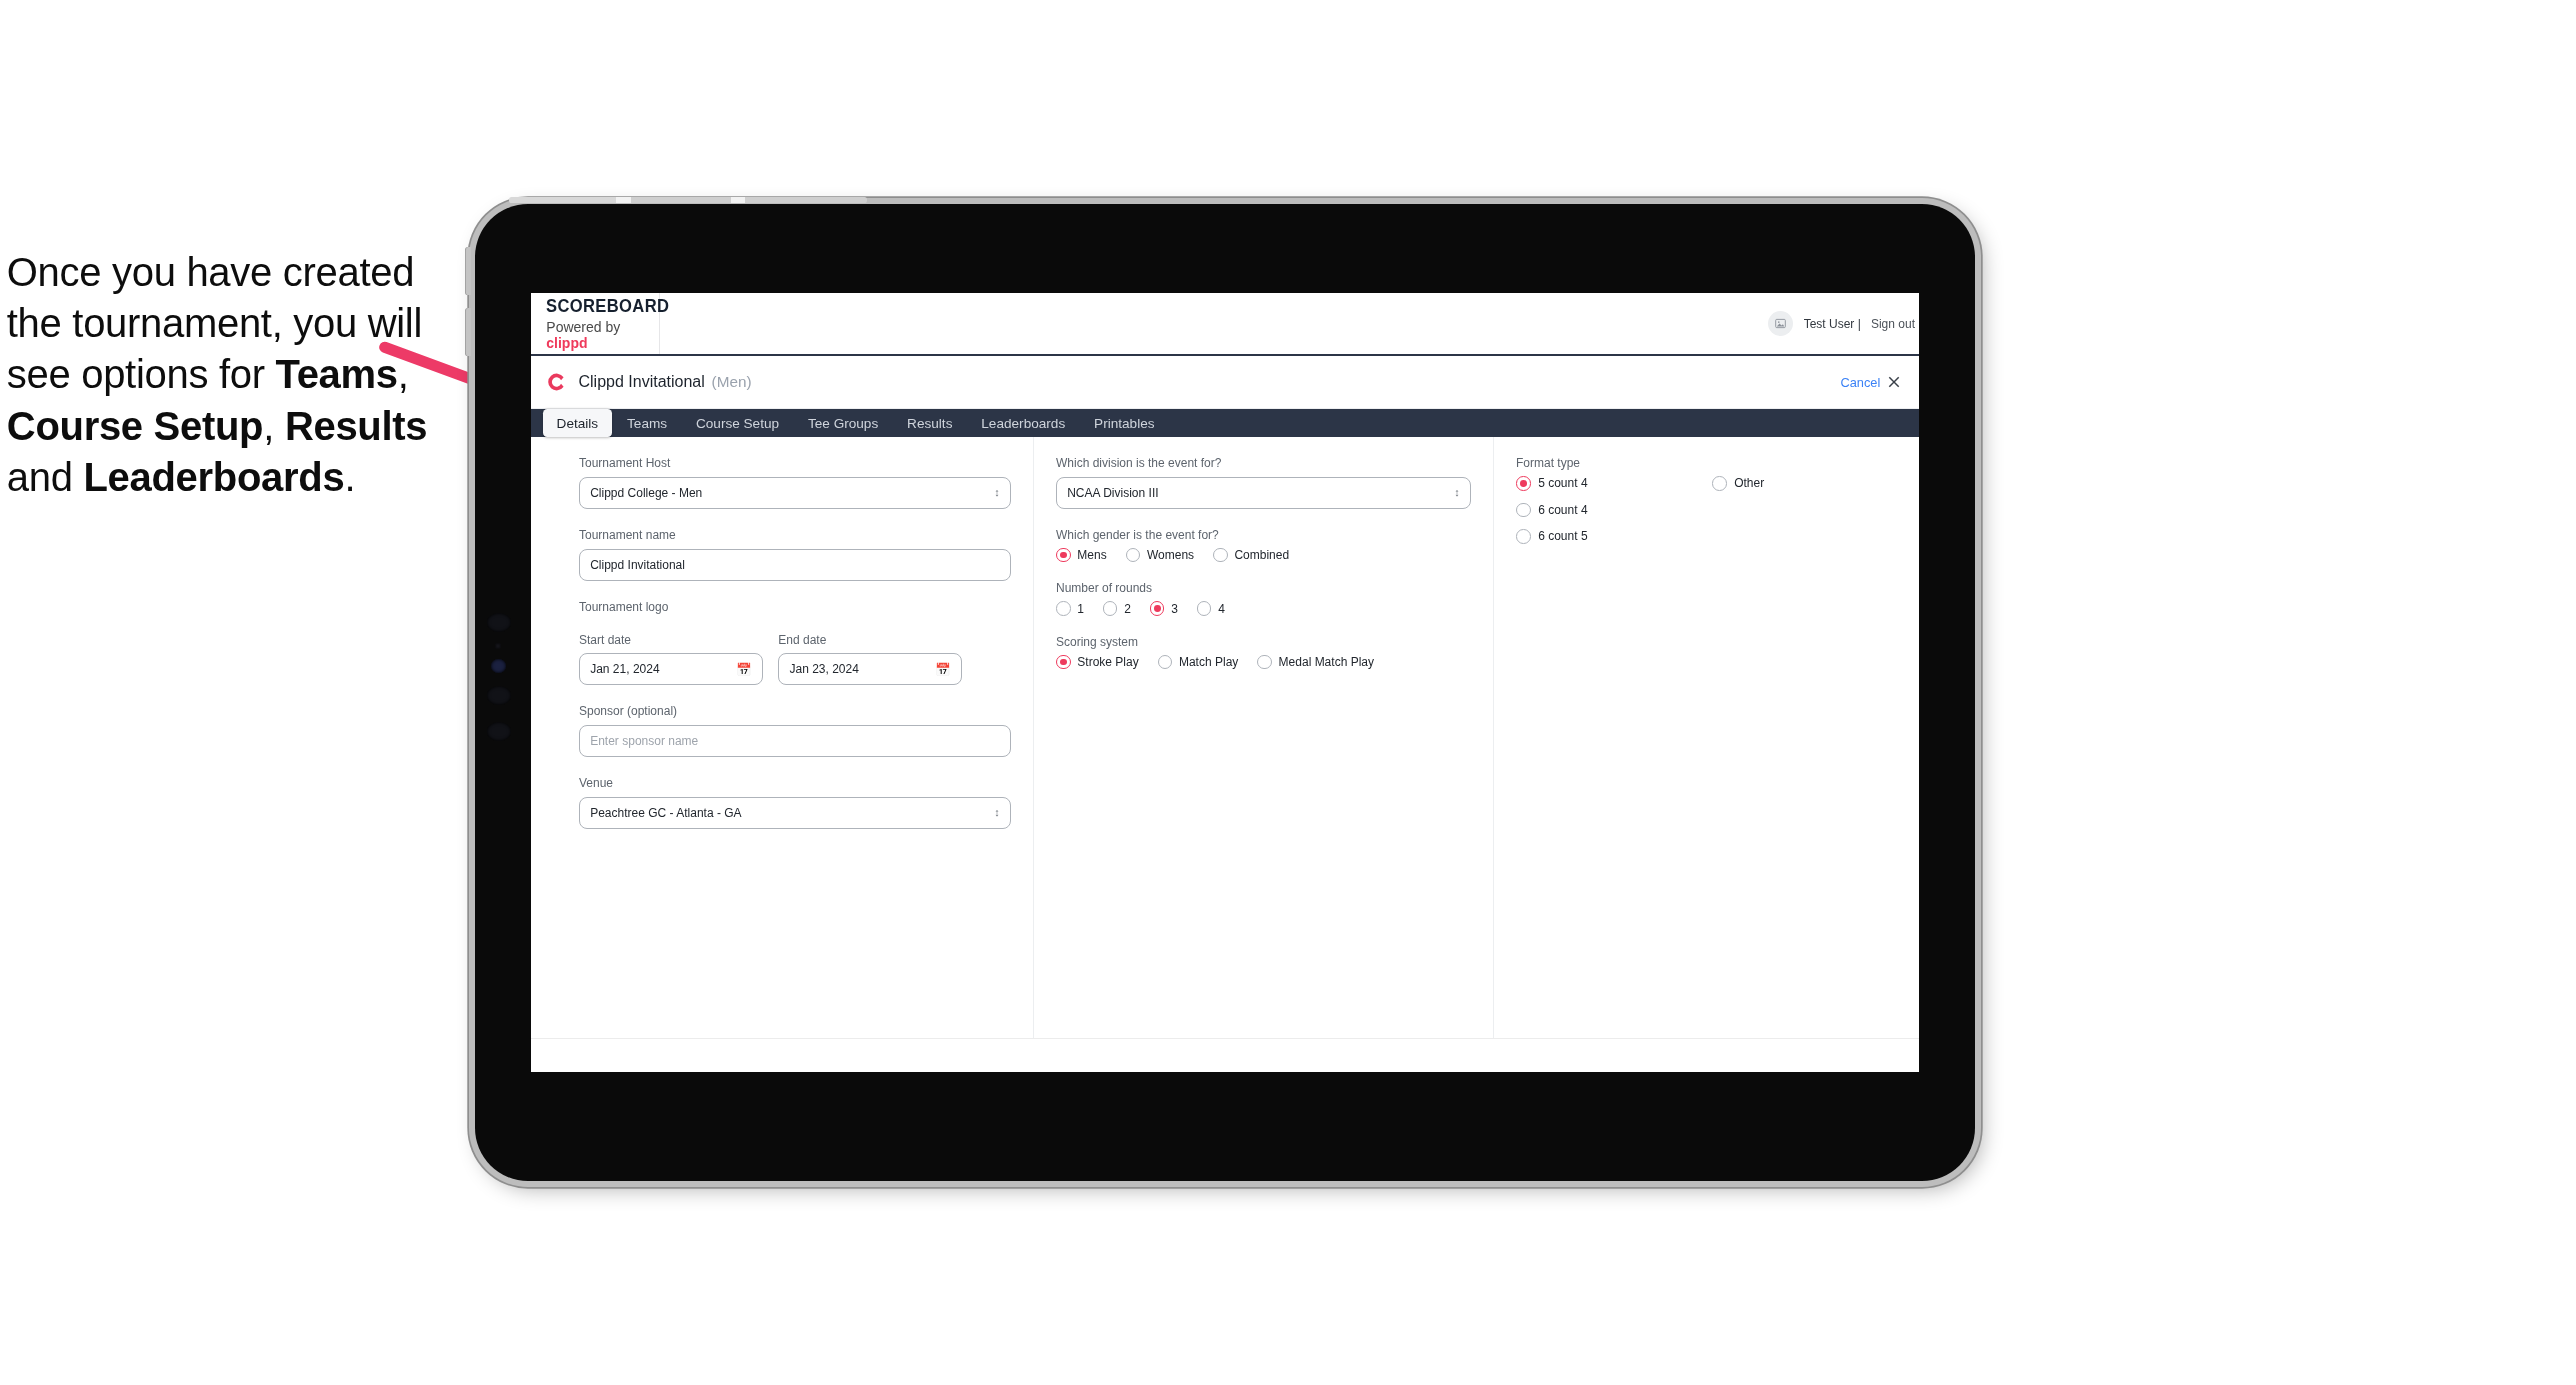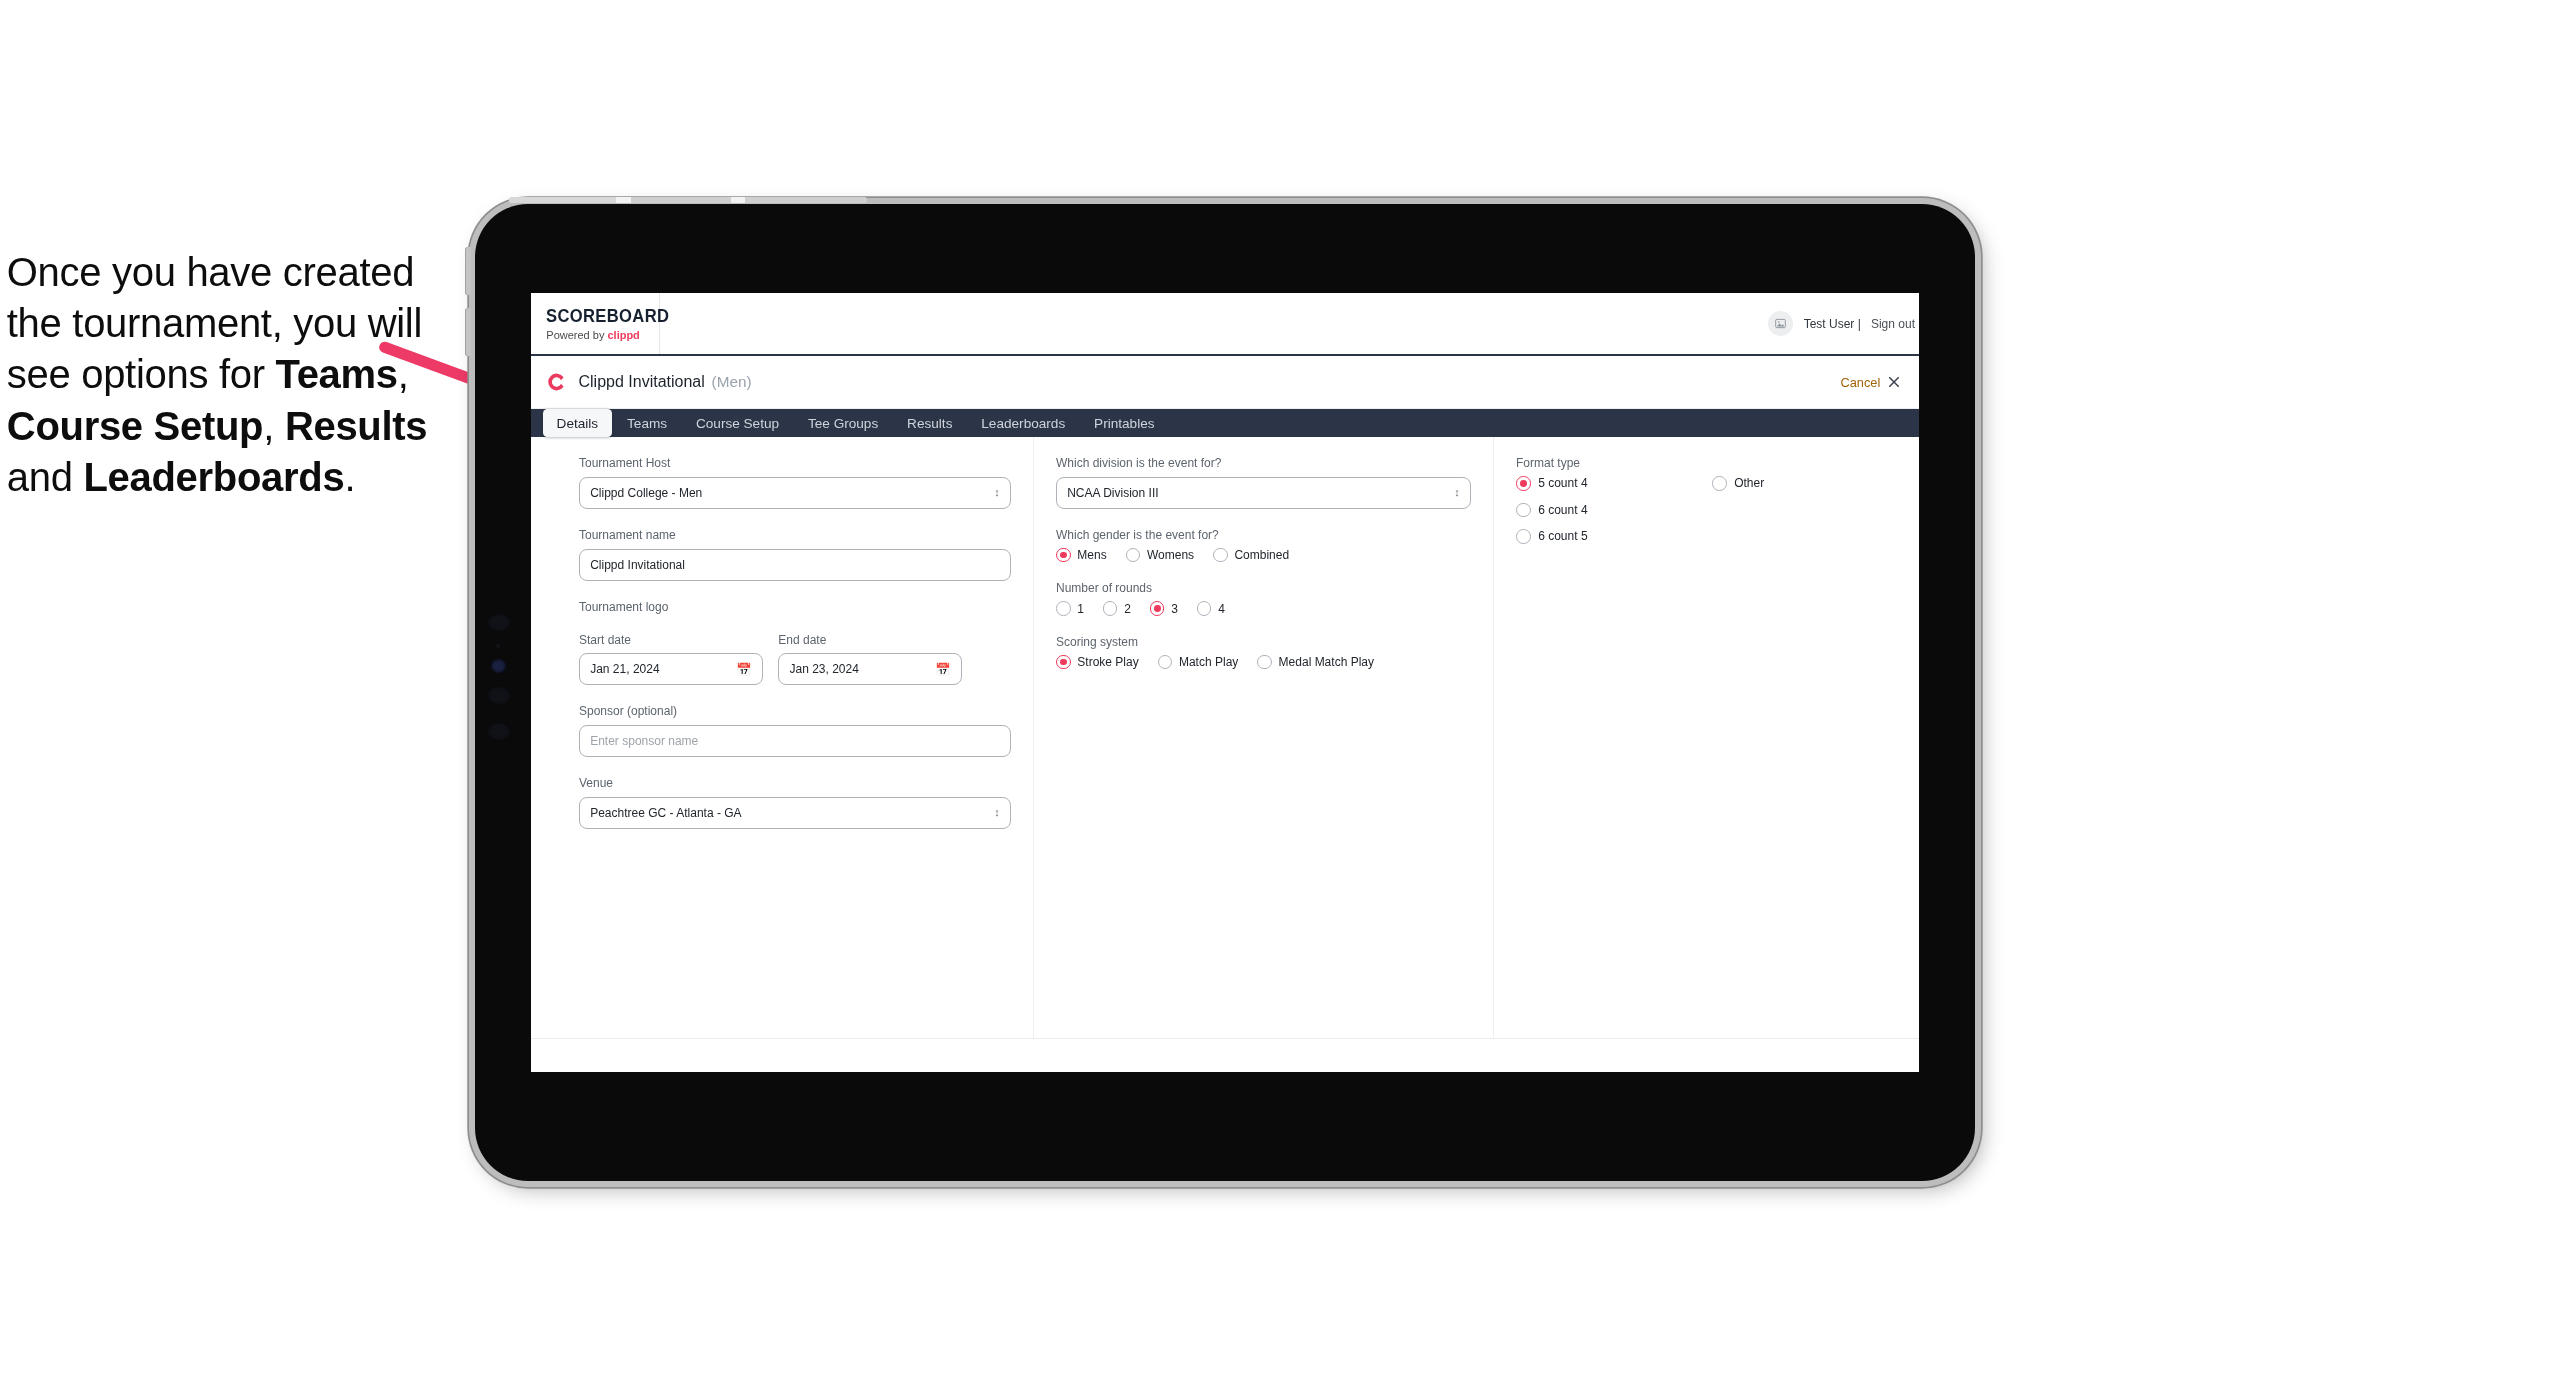--- a/index.html
+++ b/index.html
@@ -74,21 +74,21 @@
   }
   .brand {
     width: 129px; display: flex; flex-direction: column; justify-content: center;
     padding-left: 15.3px; border-right: 0.9px solid #e6e6e8;
   }
   .brand-title {
     font-size: 18px; font-weight: 800; letter-spacing: 0.4px; color: #16202e;
     font-family: "Liberation Sans", sans-serif;
     transform: scaleX(0.92); transform-origin: left center;
   }
-  .brand-sub { font-size: 11px; color: #4a4a4a; margin-top: 2.6px; }
+  .brand-sub { font-size: 14px; color: #4a4a4a; margin-top: 2.6px; }
   .brand-sub .clippd { color: #ef3b5c; font-weight: 700; }
 
   .nav-tabs { display: flex; align-items: stretch; }
   .nav-tab {
     display: flex; align-items: center; padding: 0 22px;
     font-size: 14.5px; letter-spacing: 0.5px; color: #20293a;
     border-right: 0.9px solid #e6e6e8; cursor: pointer;
   }
   .nav-tab.active { box-shadow: inset 0 -3.4px 0 #2c3547; font-weight: 400; }
 
@@ -108,21 +108,21 @@
     height: 53px; display: flex; align-items: center;
     padding: 0 19px 0 15.3px; background: #fff;
     border-bottom: 0.9px solid #edeef0;
   }
   .logo-c-small {
     width: 22px; height: 22px; margin-right: 10.2px; position: relative;
   }
   .title-text { font-size: 16px; color: #1d232c; }
   .title-gender { font-size: 15.3px; color: #9aa2ad; margin-left: 6.8px; }
   .title-spacer { flex: 1; }
-  .cancel-x { display: flex; align-items: center; gap: 7.7px; font-size: 12.8px; color: #a16207; cursor: pointer; }
+  .cancel-x { display: flex; align-items: center; gap: 7.7px; font-size: 12.8px; color: #3b82f6; cursor: pointer; }
 
   
   .tabstrip {
     height: 28px; background: #2c3547;
     display: flex; align-items: center; padding-left: 12px; gap: 1.7px;
   }
   .stab {
     font-size: 13.6px; color: #cfd4dc; padding: 6.8px 13.6px; cursor: pointer;
     border-radius: 4.3px;
   }

